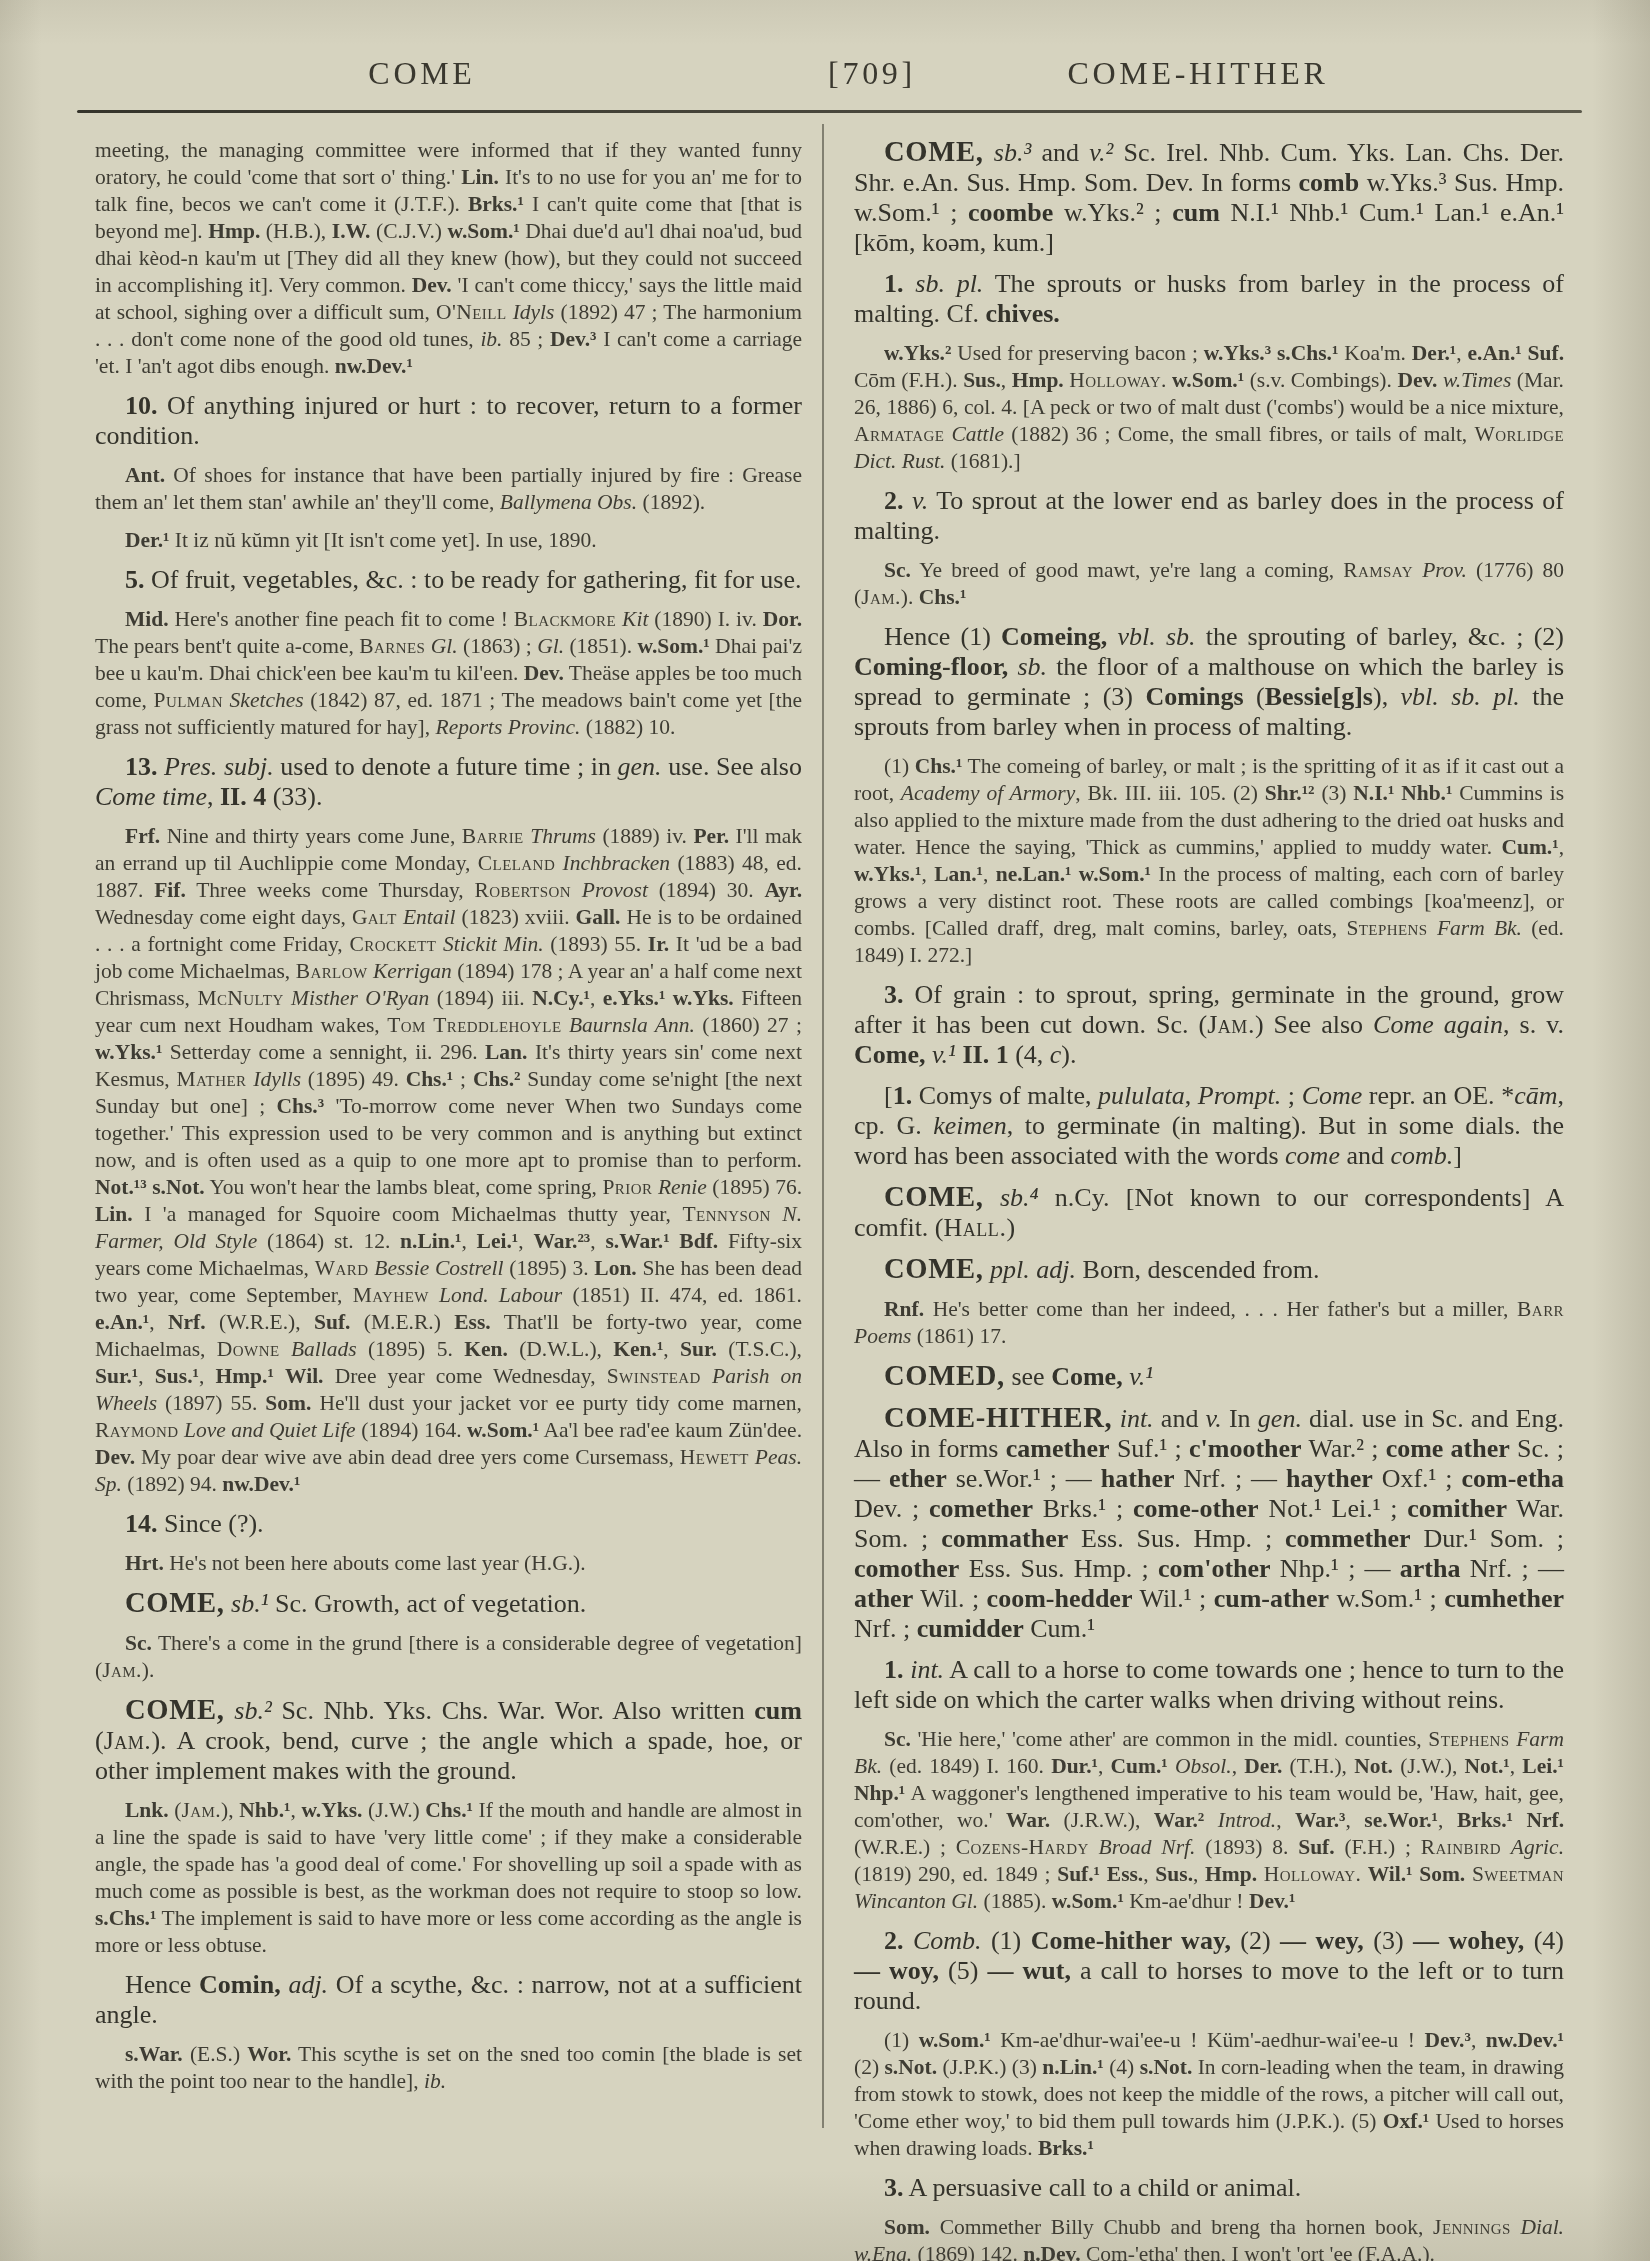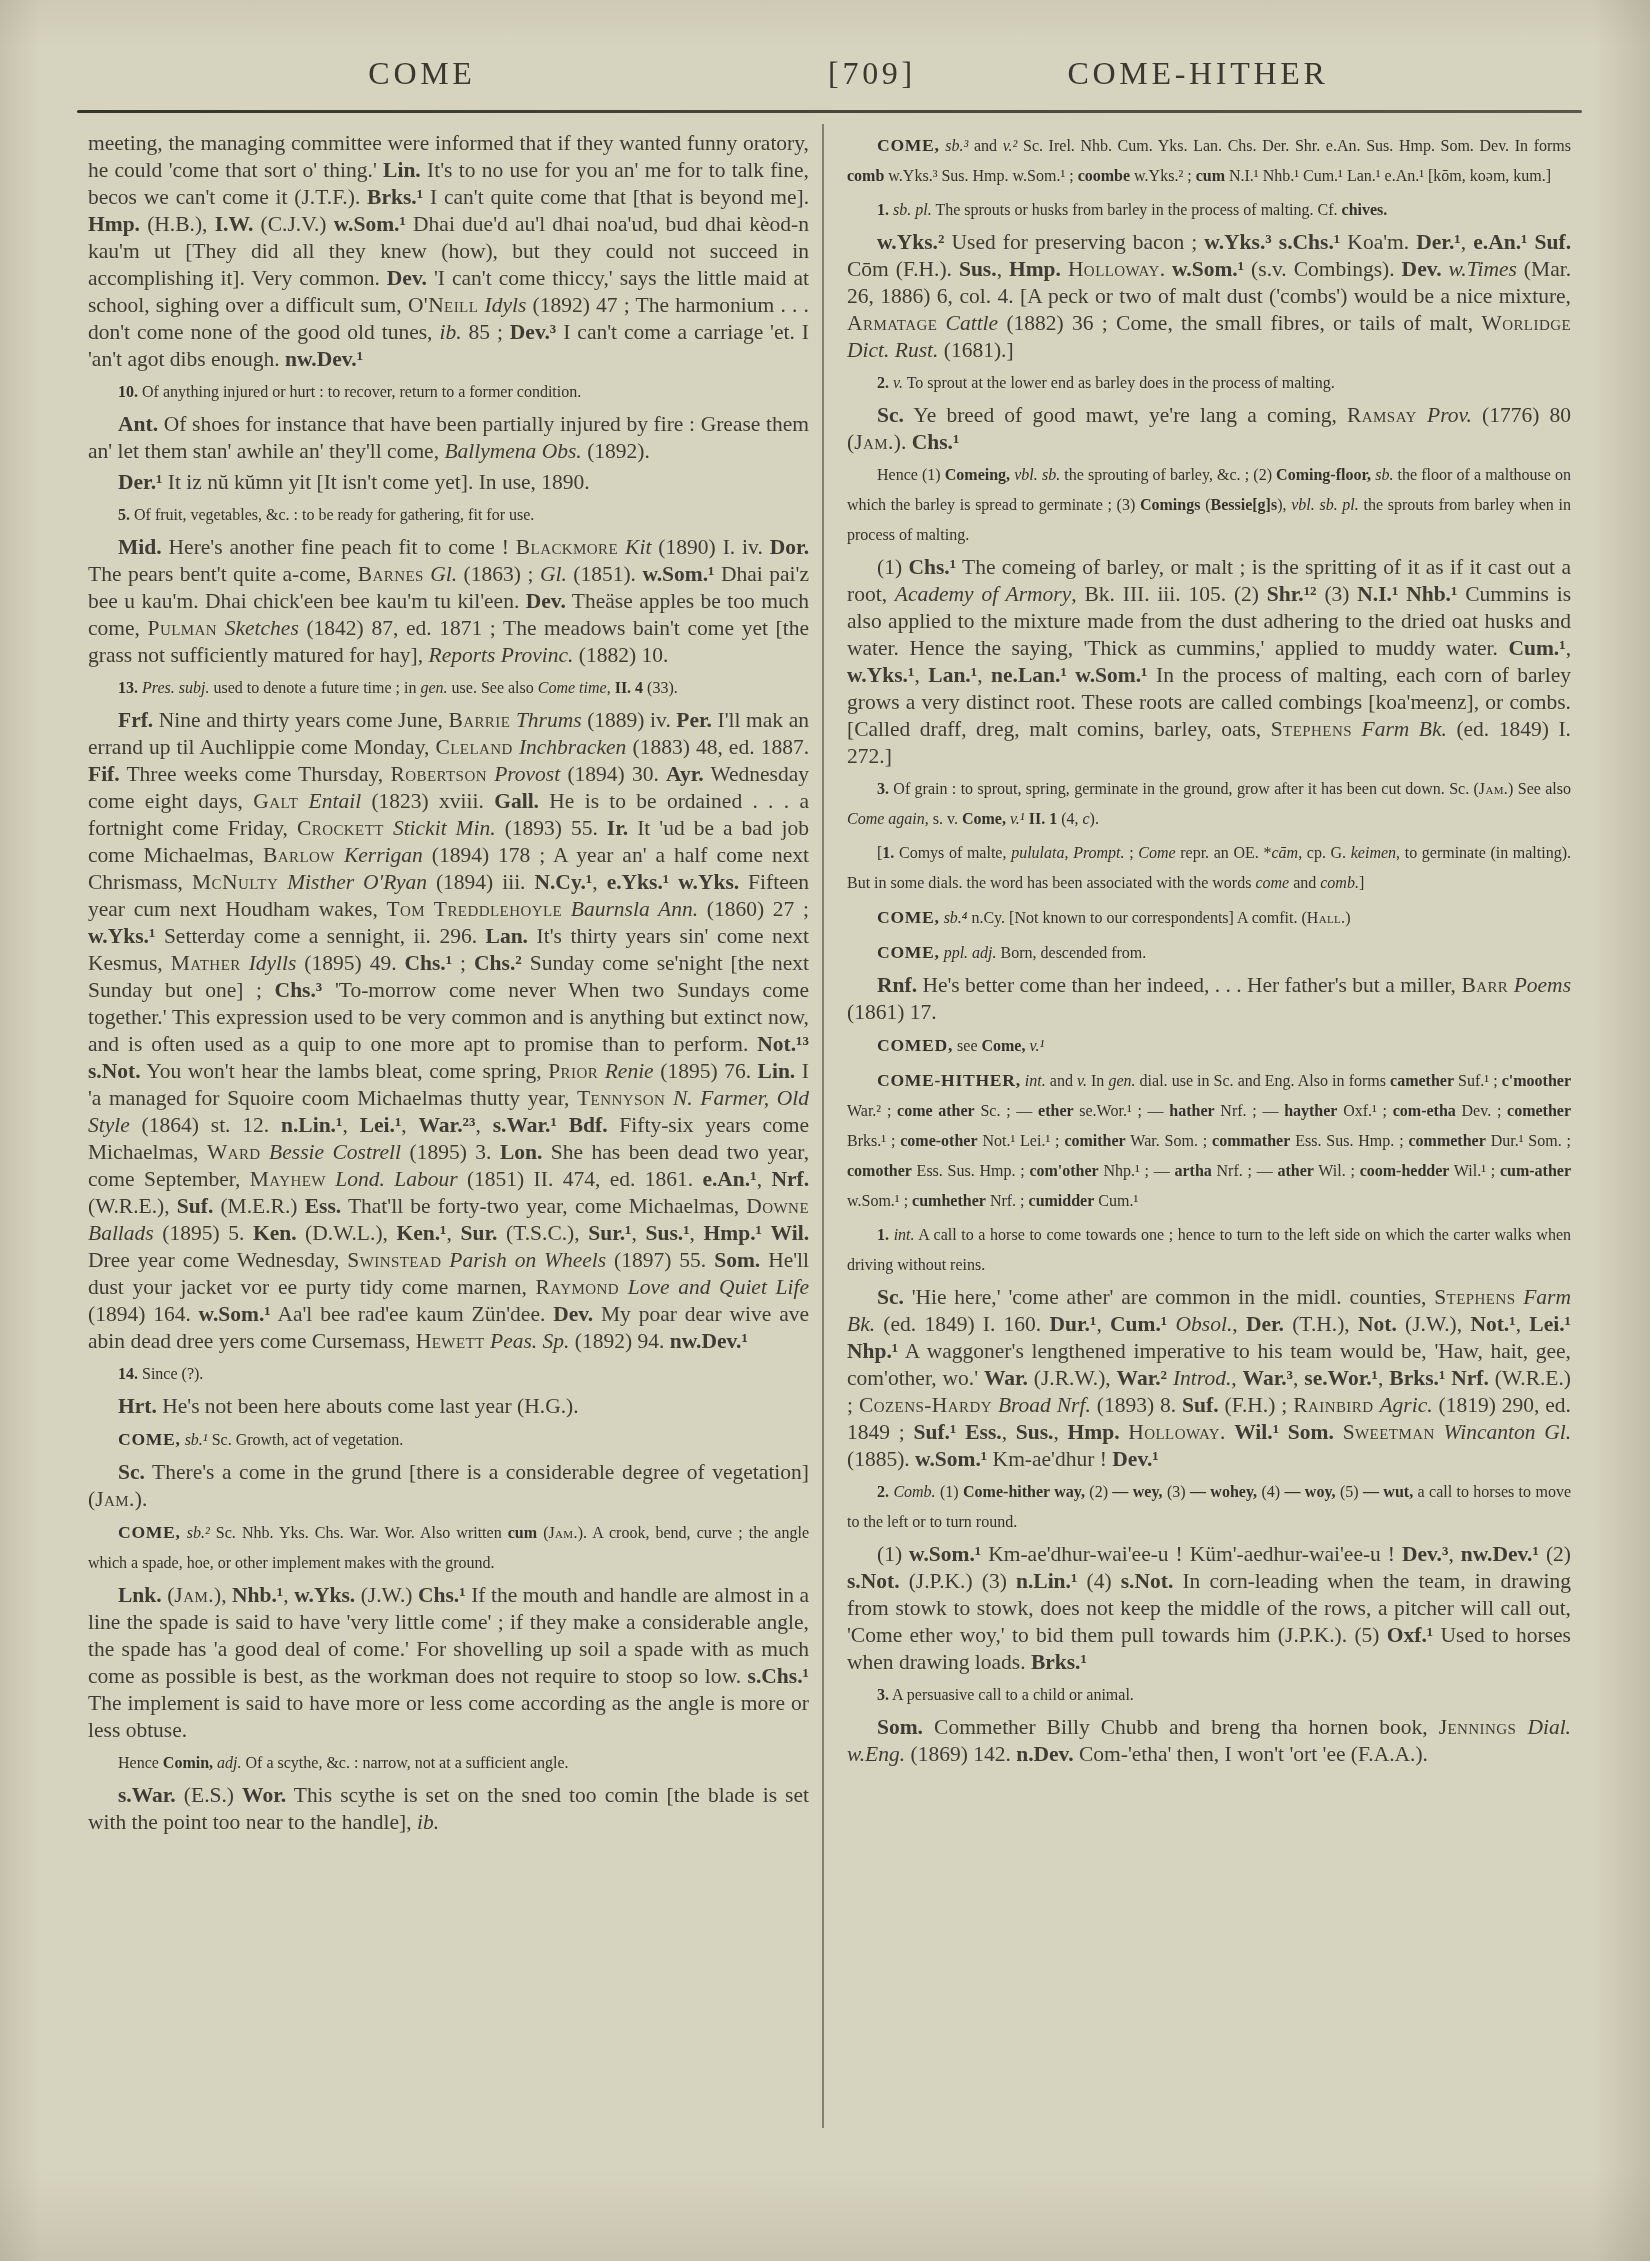--- a/index.html
+++ b/index.html
@@ -31,23 +31,23 @@
   #column-divider{
     position:absolute;left:822px;top:124px;width:1.5px;height:2004px;
     background:rgba(62,60,50,.55);
   }
   .col{
     position:absolute;top:126px;
     text-align:justify;
   }
   #col-left{left:84px;width:729px;}
   #col-right{left:843px;width:732px;}
-  .para{margin:4px;text-indent:30px;font-family:Liberation Serif, serif;}
+  .para{margin:11px;text-indent:30px;font-family:Liberation Serif, serif;}
   .para.noindent{text-indent:0;}
-  .para.def,.para.hw{font-size:16px;line-height:30px;color:#34332b;}
+  .para.def,.para.hw{font-size:26px;line-height:30px;color:#34332b;}
   .para.cite{font-size:21.5px;line-height:27px;color:#3e3c33;}
   .para b{font-weight:700;}
   .para i{font-style:italic;}
   .para .sc{font-variant:small-caps;letter-spacing:.02em;}
   .para.hw b:first-of-type{font-size:1.1em;letter-spacing:0.7px;}
 </style>
 </head>
 <body>
 
 <div id="page">

